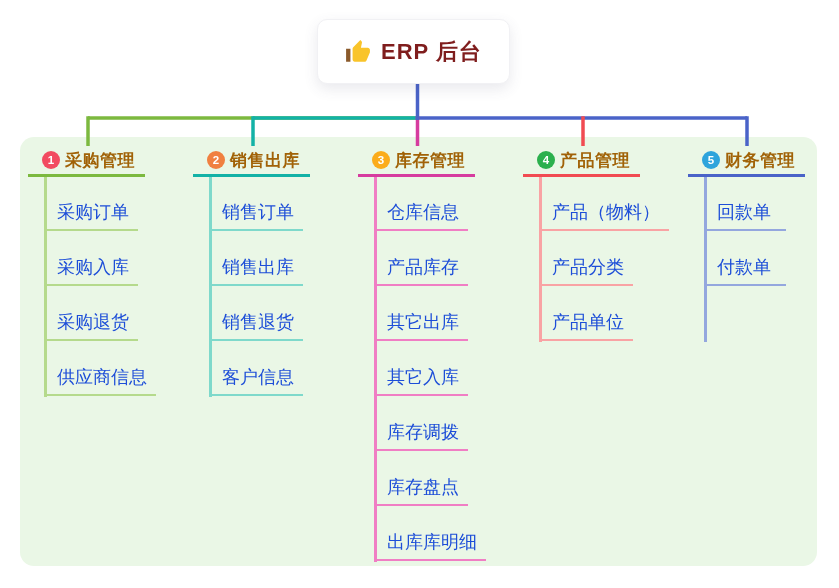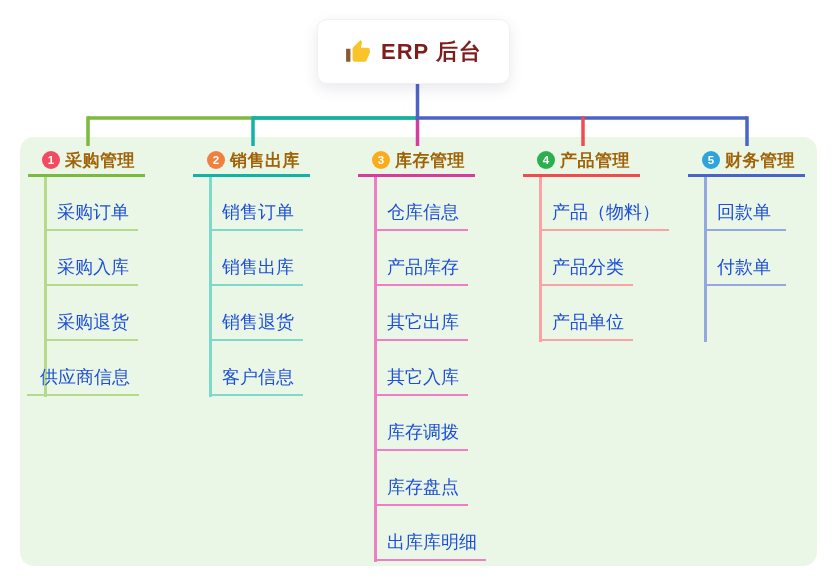--- a/index.html
+++ b/index.html
@@ -66,21 +66,21 @@
   <div class="spine" style="left: 44px; top: 177px; height: 219.5px; background-color: rgb(181, 218, 140);"></div>
   <div class="child" style="left: 44px; top: 202px; border-bottom-color: rgb(181, 218, 140);">
     <span class="child-label">采购订单</span>
   </div>
   <div class="child" style="left: 44px; top: 257px; border-bottom-color: rgb(181, 218, 140);">
     <span class="child-label">采购入库</span>
   </div>
   <div class="child" style="left: 44px; top: 312px; border-bottom-color: rgb(181, 218, 140);">
     <span class="child-label">采购退货</span>
   </div>
-  <div class="child" style="left: 27px; top: 367px; border-bottom-color: rgb(181, 218, 140);">
+  <div class="child" style="left: 44px; top: 367px; border-bottom-color: rgb(181, 218, 140);">
     <span class="child-label">供应商信息</span>
   </div>
 
   <div class="branch-header" style="left: 193px; border-bottom-color: rgb(19, 178, 166);">
     <span class="badge" style="background-color: rgb(240, 128, 64);">2</span>
     <span class="branch-label">销售出库</span>
   </div>
   <div class="spine" style="left: 209px; top: 177px; height: 219.5px; background-color: rgb(127, 217, 203);"></div>
   <div class="child" style="left: 209px; top: 202px; border-bottom-color: rgb(127, 217, 203);">
     <span class="child-label">销售订单</span>

